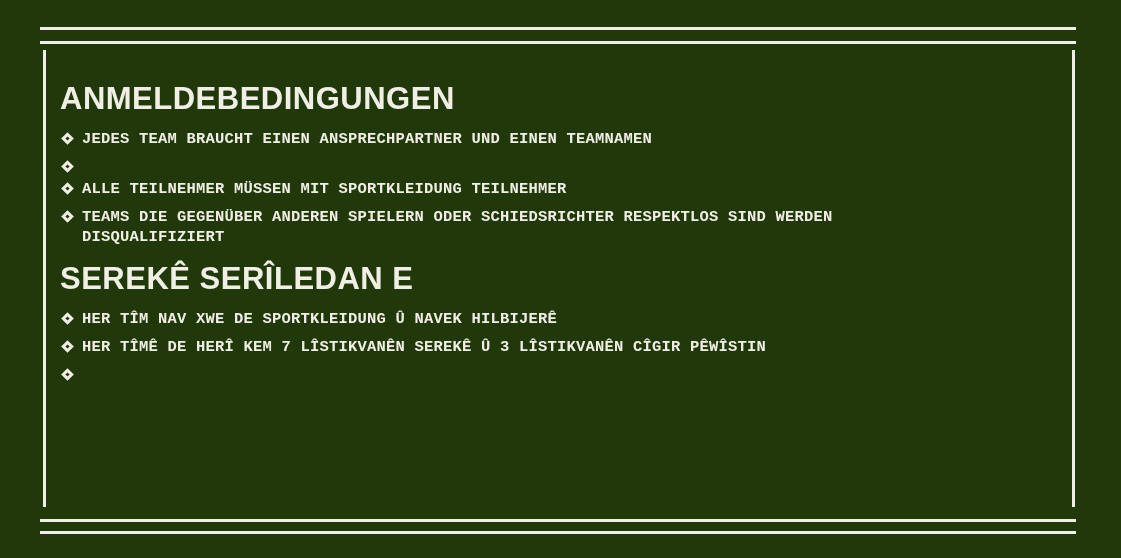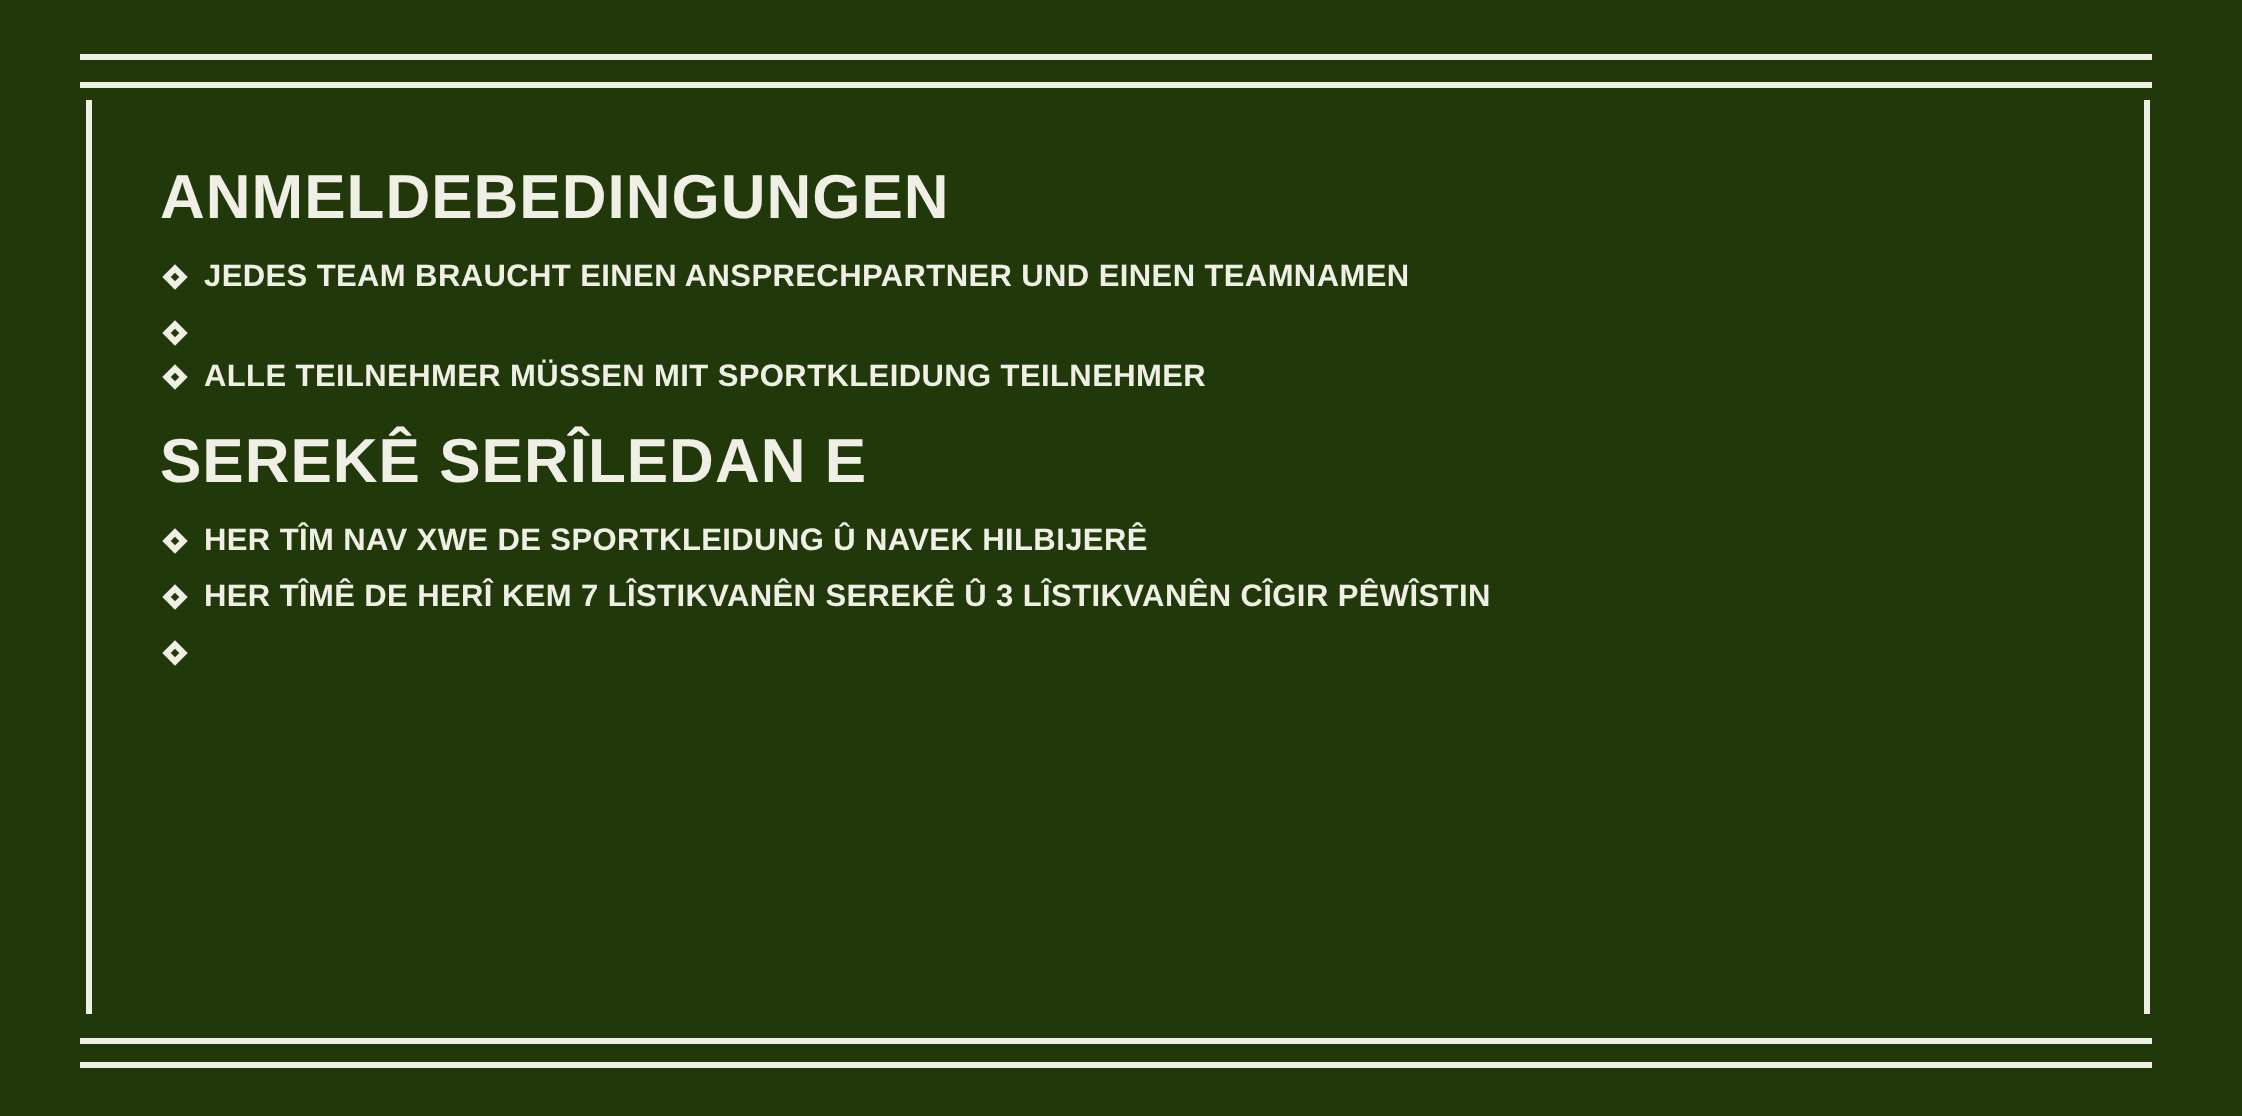--- a/index.html
+++ b/index.html
@@ -30,21 +30,21 @@
   .hline.bot2{top:531px;}
   .vline{
     position:absolute;
     width:3px;top:50px;height:457px;
     background:var(--frame);
   }
   .vline.left{left:43px;}
   .vline.right{left:1072px;}
   .content{
     position:absolute;
-    left:80px;top:82px;width:965px;
+    left:60px;top:82px;width:965px;
     color:var(--text);
   }
   h1.section-title{
     margin:0 0 13px 0;
     font-size:31px;
     line-height:34px;
     font-weight:700;
     letter-spacing:0.5px;
     color:var(--text);
   }
@@ -54,20 +54,21 @@
     padding:0;
   }
   ul.bullet-list li{
     display:flex;
     align-items:flex-start;
     margin:0 0 8px 0;
     font-size:15.5px;
     line-height:20px;
     font-weight:700;
     letter-spacing:0.2px;
+    font-family:Liberation Mono, monospace;
   }
   .bullet{
     flex:0 0 auto;
     width:9px;height:9px;
     margin:5px 10px 0 3px;
     background:var(--text);
     transform:rotate(45deg);
     position:relative;
   }
   .bullet::after{
@@ -98,20 +99,25 @@
         <span class="bullet"></span>
         <span class="txt">JEDES TEAM BRAUCHT EINEN ANSPRECHPARTNER UND EINEN TEAMNAMEN</span>
       </li>
       <li>
         <span class="bullet"></span>
       </li>
       <li>
         <span class="bullet"></span>
         <span class="txt">ALLE TEILNEHMER MÜSSEN MIT SPORTKLEIDUNG TEILNEHMER</span>
       </li>
+      <li>
+        <span class="bullet"></span>
+        <span class="txt">TEAMS DIE GEGENÜBER ANDEREN SPIELERN ODER SCHIEDSRICHTER RESPEKTLOS SIND WERDEN
+DISQUALIFIZIERT</span>
+      </li>
     </ul>
 
     <h1 class="section-title">SEREKÊ SERÎLEDAN E</h1>
 
     <ul class="bullet-list">
       <li>
         <span class="bullet"></span>
         <span class="txt">HER TÎM NAV XWE DE SPORTKLEIDUNG Û NAVEK HILBIJERÊ</span>
       </li>
       <li>

